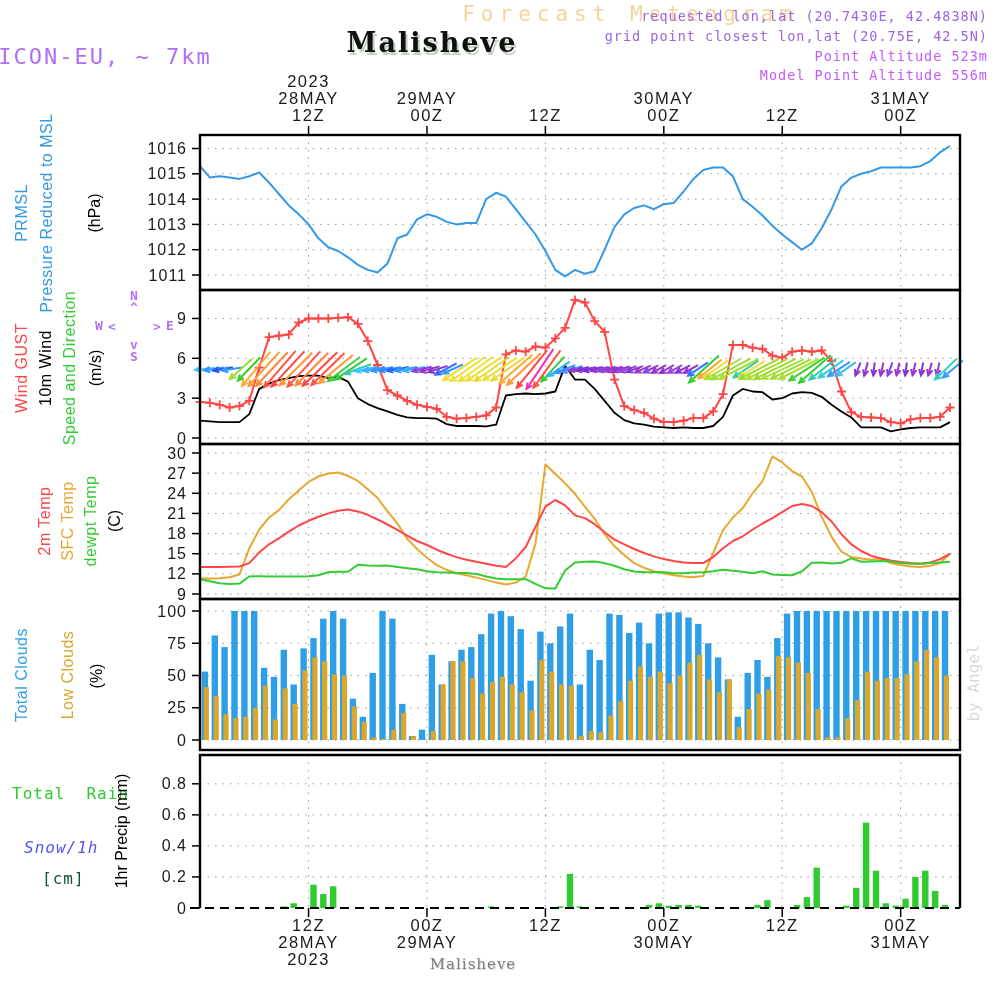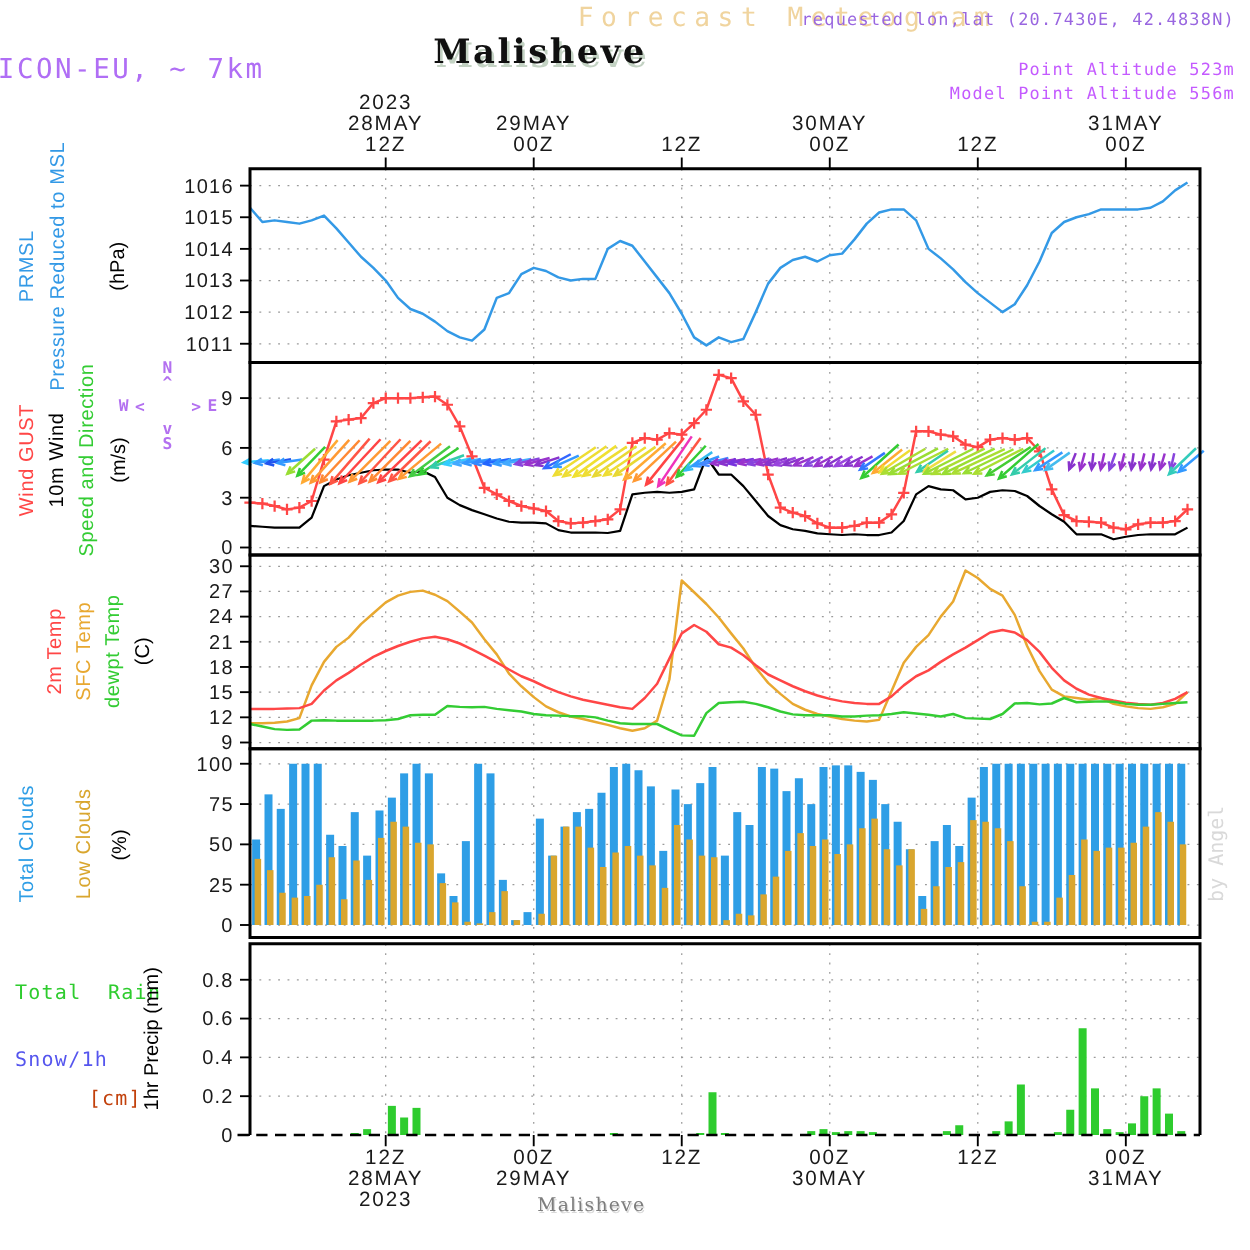--- a/index.html
+++ b/index.html
@@ -19,20 +19,21 @@
   svg text{font-family:"Liberation Sans",sans-serif;}
 </style>
 </head>
 <body>
 
 <div id="stage">
 
   <div class="abs mono hdr-title" style="left: 630px; top: 14px; color: rgb(240, 212, 158);">Forecast Meteogram</div>
   <div class="abs station" style="left:432px;top:42px;">Malisheve</div>
   <div class="meta mono" style="top: 8px; color: rgb(153, 102, 224);">requested lon,lat (20.7430E, 42.4838N)</div>
+  <div class="meta mono" style="top: 28px; color: rgb(153, 102, 224);">grid point closest lon,lat (20.75E, 42.5N)</div>
   <div class="meta mono" style="top: 48px; color: rgb(196, 90, 255); margin-left: 48px;">Point Altitude 523m</div>
   <div class="meta mono" style="top: 67px; color: rgb(196, 90, 255); padding-left: 40px;">Model Point Altitude 556m</div>
   <div class="abs mono" style="left: 105px; top: 56px; font-size: 22px; letter-spacing: 2px; color: rgb(176, 110, 245);">ICON-EU, ~ 7km</div>
 
   <div class="rot side" style="left: 22px; top: 213px; color: rgb(51, 153, 230);">PRMSL</div>
   <div class="rot side" style="left: 47px; top: 213px; color: rgb(51, 153, 230);">Pressure Reduced to MSL</div>
   <div class="rot unit" style="left:95px;top:213px;">(hPa)</div>
 
   <div class="rot side" style="left: 22px; top: 368px; color: rgb(255, 70, 70);">Wind GUST</div>
   <div class="rot side" style="left: 46px; top: 368px; color: rgb(0, 0, 0);">10m Wind</div>
@@ -53,22 +54,22 @@
   <div class="rot side" style="left: 45px; top: 521px; color: rgb(255, 70, 70);">2m Temp</div>
   <div class="rot side" style="left: 68px; top: 521px; color: rgb(232, 168, 48);">SFC Temp</div>
   <div class="rot side" style="left: 91px; top: 521px; color: rgb(51, 204, 51);">dewpt Temp</div>
   <div class="rot unit" style="left:115px;top:521px;">(C)</div>
 
   <div class="rot side" style="left: 22px; top: 675px; color: rgb(46, 158, 230);">Total Clouds</div>
   <div class="rot side" style="left: 68px; top: 675px; color: rgb(217, 166, 46);">Low Clouds</div>
   <div class="rot unit" style="left:97px;top:676px;">(%)</div>
 
   <div class="precip-lab mono" style="left: 12px; top: 784px; color: rgb(46, 204, 46);">Total  Rain</div>
-  <div class="precip-lab mono" style="left: 12px; top: 838px; color: rgb(85, 85, 238);">Snow/1h</div>
-  <div class="precip-lab mono" style="left: 71px; top: 869px; color: #c2410c;">[cm]</div>
+  <div class="precip-lab mono" style="left: 24px; top: 838px; color: rgb(85, 85, 238); font-style: italic;">Snow/1h</div>
+  <div class="precip-lab mono" style="left: 42px; top: 869px; color: #14532d;">[cm]</div>
   <div class="rot" style="left:122px;top:831px;font-size:16px;color:#000;">1hr Precip (mm)</div>
 
   <div class="rot mono" style="left: 973px; top: 683px; font-size: 16px; color: rgb(217, 217, 217);">by Angel</div>
   <div class="abs" style="left: 473px; top: 964px; font-family: &quot;DejaVu Serif&quot;, serif; font-size: 15px; letter-spacing: 1px; text-shadow: rgb(216, 216, 216) 1px 1px 0px; color: rgb(125, 125, 125);">Malisheve</div>
 
   <svg id="chart" width="1000" height="1000" viewBox="0 0 1000 1000" style="position:absolute;left:0;top:0;">
       <g>
         <line x1="200" y1="275" x2="960" y2="275" stroke="#9a9a9a" stroke-width="1" stroke-dasharray="1.5 6"></line>
         <line x1="192" y1="275" x2="200" y2="275" stroke="#000" stroke-width="1.5"></line>
         <text x="187" y="280.5" text-anchor="end" font-size="16" fill="#1a1a1a" letter-spacing="1">1011</text>

